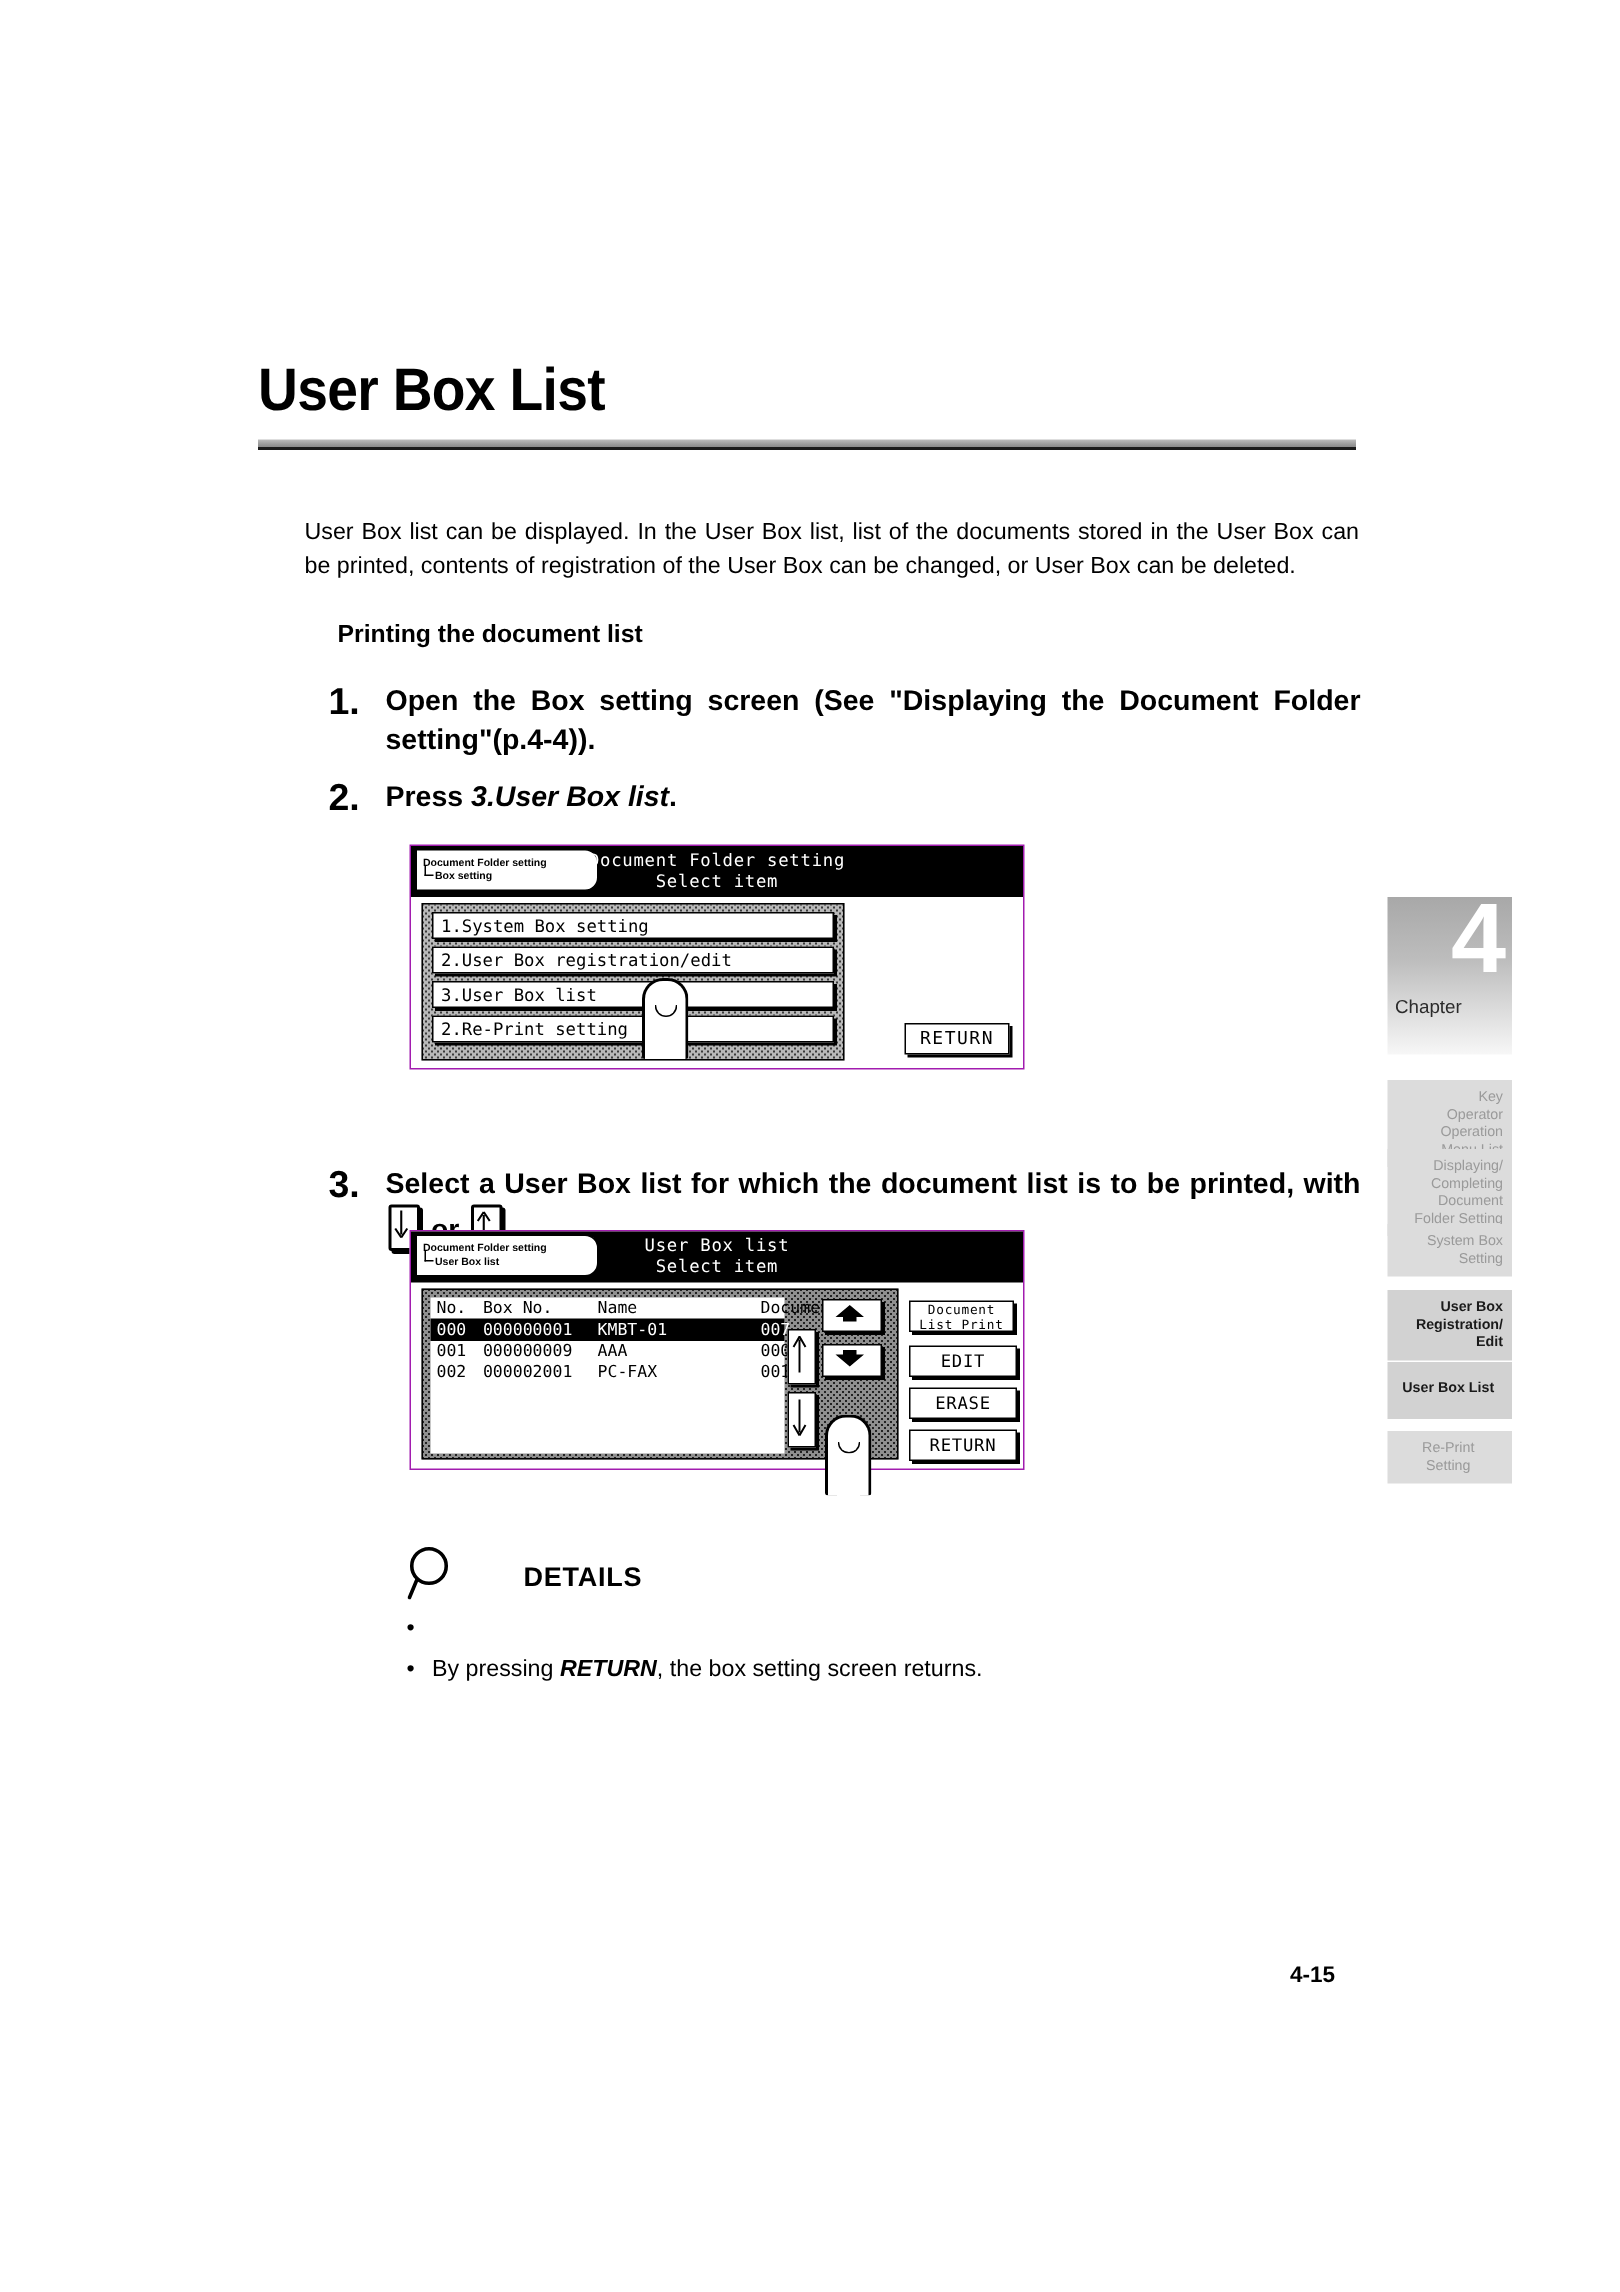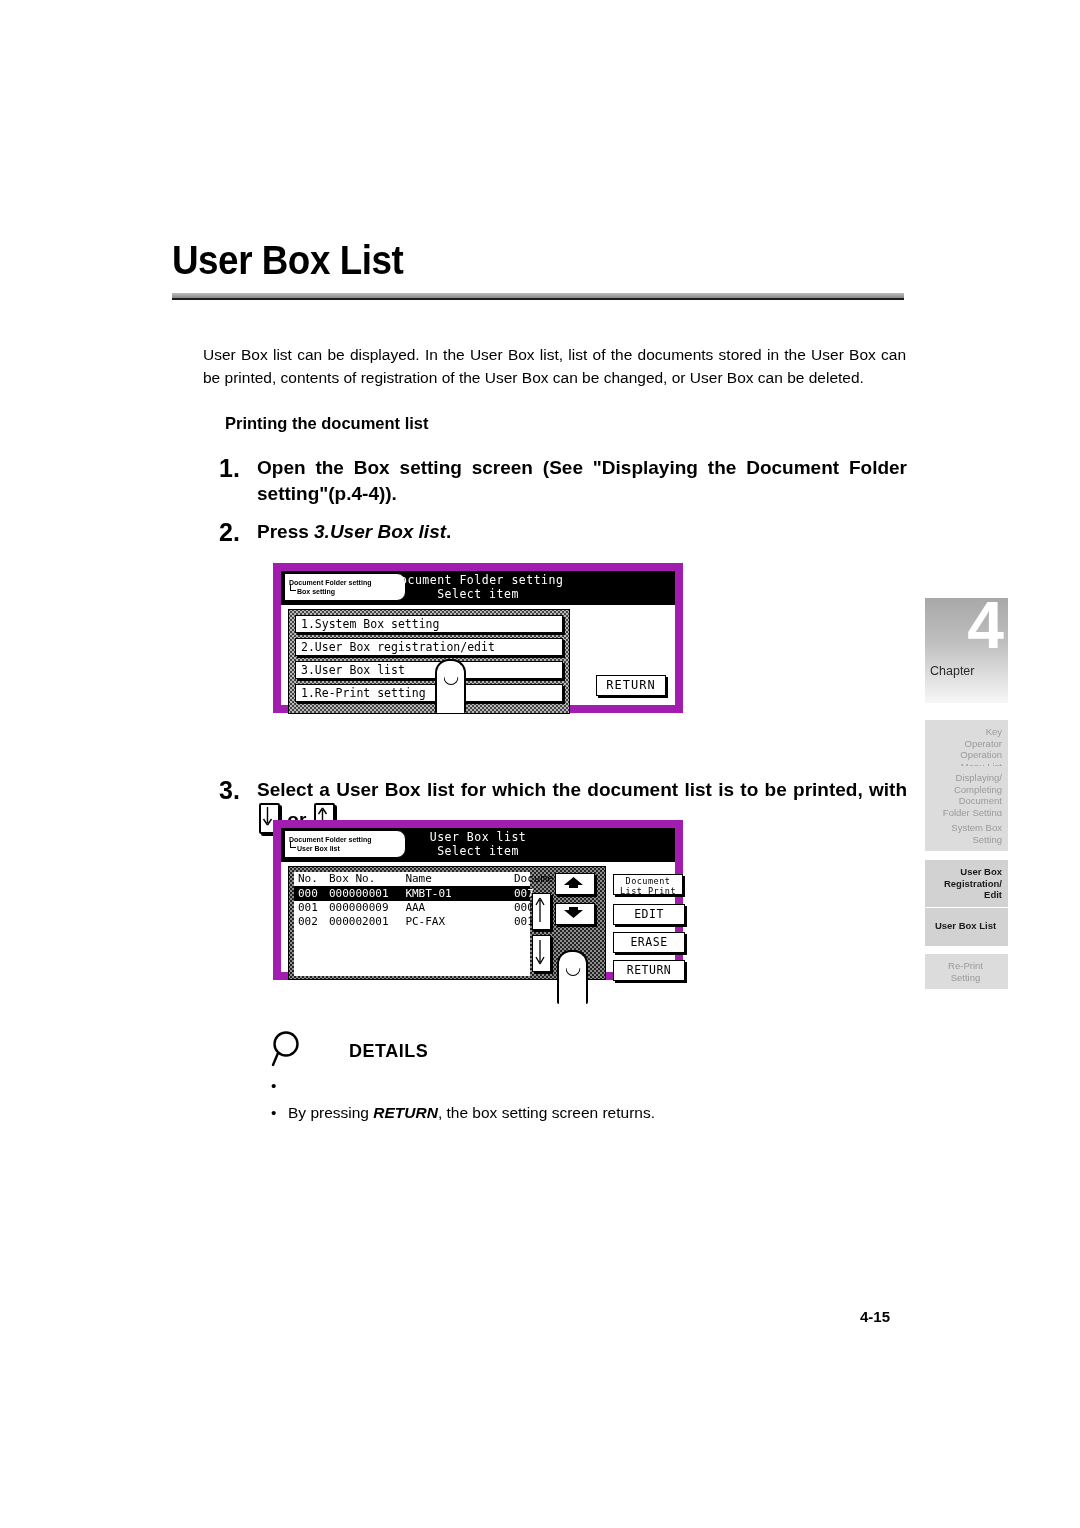--- a/index.html
+++ b/index.html
@@ -95,21 +95,21 @@
     vertical-align: -8px;
     margin: 0 2px;
     background: #fff;
     box-shadow: 2px 2px 0 #000;
   }
   .keycap svg { position: absolute; left: 0; top: 0; }
 
   
   .lcd {
     position: absolute;
-    border: 8px solid #a21caf;
+    border: 1px solid #a21caf;
     background: #fff;
     box-sizing: border-box;
     font-family: "DejaVu Sans Mono", monospace;
   }
   #lcd-1 { left: 273px; top: 563px; width: 410px; height: 150px; }
   #lcd-2 { left: 273px; top: 820px; width: 410px; height: 160px; }
 
   .lcd-header {
     position: relative;
     height: 34px;
@@ -398,21 +398,21 @@
     <div class="lcd-title">
       <div>Document Folder setting</div>
       <div class="sub">Select item</div>
     </div>
   </div>
   <div class="lcd-body">
     <div id="lcd1-panel" class="dots">
       <div class="menu-btn">1.System Box setting</div>
       <div class="menu-btn">2.User Box registration/edit</div>
       <div class="menu-btn">3.User Box list</div>
-      <div class="menu-btn">1.Re-Print setting</div>
+      <div class="menu-btn">2.Re-Print setting</div>
     </div>
     <div class="finger" style="left:154px; top:54px;"></div>
     <div class="lcd-return">RETURN</div>
   </div>
 </div>
 
 <div class="step" id="step-3">
   <div class="num">3.</div>
   <div class="body"><span>Select a User Box list for which the document list is to be printed, with </span><span class="keycap"><svg width="13" height="23" viewBox="0 0 13 23">
           <path d="M6.5 2 L6.5 18 M6.5 20 L2.5 14 M6.5 20 L10.5 14" stroke="#000" stroke-width="1.4" fill="none"></path>

